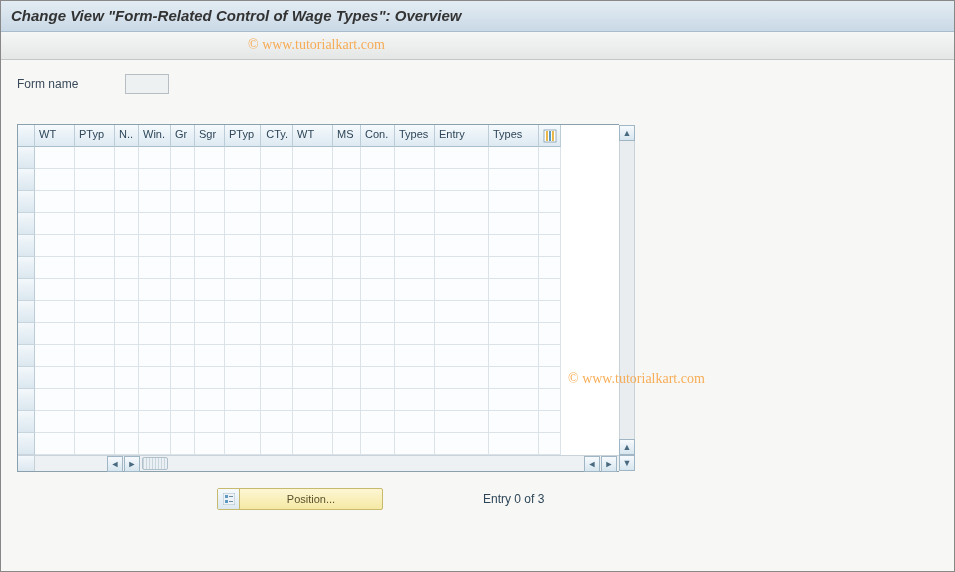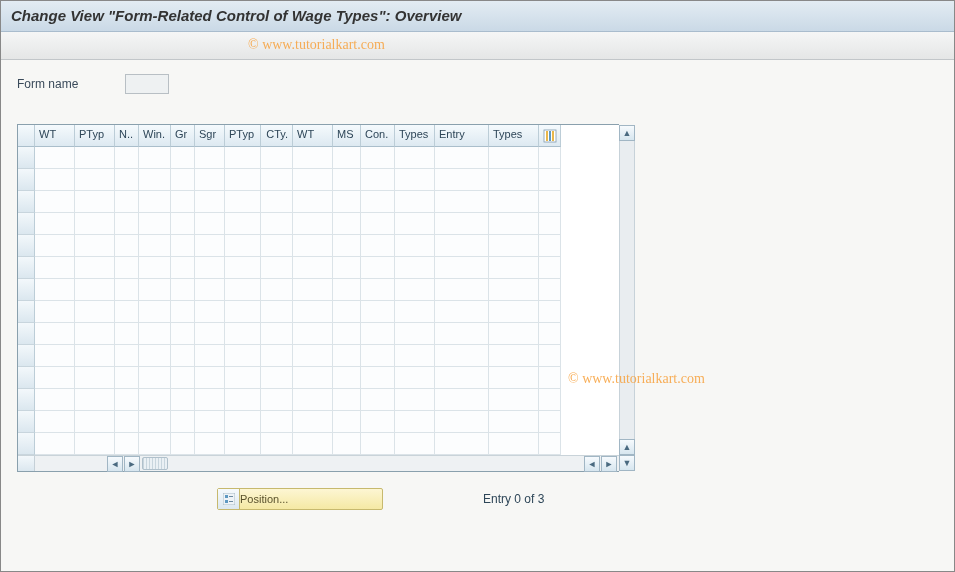--- a/index.html
+++ b/index.html
@@ -29,21 +29,21 @@
   
   .hsb { display:flex; height:16px; border-top:1px solid #c9d3d9; background:#eef1f3; align-items:stretch; }
   .hsb-left-stub { width:17px; flex:0 0 17px; border-right:1px solid #c5d0d7; background: linear-gradient(#f3f8fb,#dbe7ef);}
   .hsb-fixed { display:flex; align-items:stretch; }
   .hsb-gap { flex:1; }
   .hsb-thumb { width:26px; background: repeating-linear-gradient(90deg,#c8d5dd 0 1px,#eaf0f4 1px 3px); border:1px solid #b0c0cb; margin:1px; border-radius:2px;}
   
   .footer-bar { display:flex; align-items:center; gap:10px; margin-top:16px; padding-left: 200px; }
   .position-btn { display:flex; align-items:center; height:22px; background: linear-gradient(#fdf6d3,#f5e9a4); border:1px solid #c7b96e; border-radius:2px; width:166px; font-size:11px; color:#5a522c; }
   .position-btn .ico { width:22px; display:flex; align-items:center; justify-content:center; background: linear-gradient(#f6fafd,#dce8f0); border-right:1px solid #c7b96e; height:100%;}
-  .position-btn .lbl { flex:1; }
+  .position-btn .lbl { flex:1; text-align:center; }
   .entry-label { font-size:12px; color:#2e4658; margin-left:90px;}
   .cfg-icon { display:flex; align-items:center; justify-content:center; }
   .cfg-icon svg { display:block; }
 </style>
 </head>
 <body>
 
 <div class="header-bar">
   <span class="header-title">Change View "Form-Related Control of Wage Types": Overview</span>
 </div>

